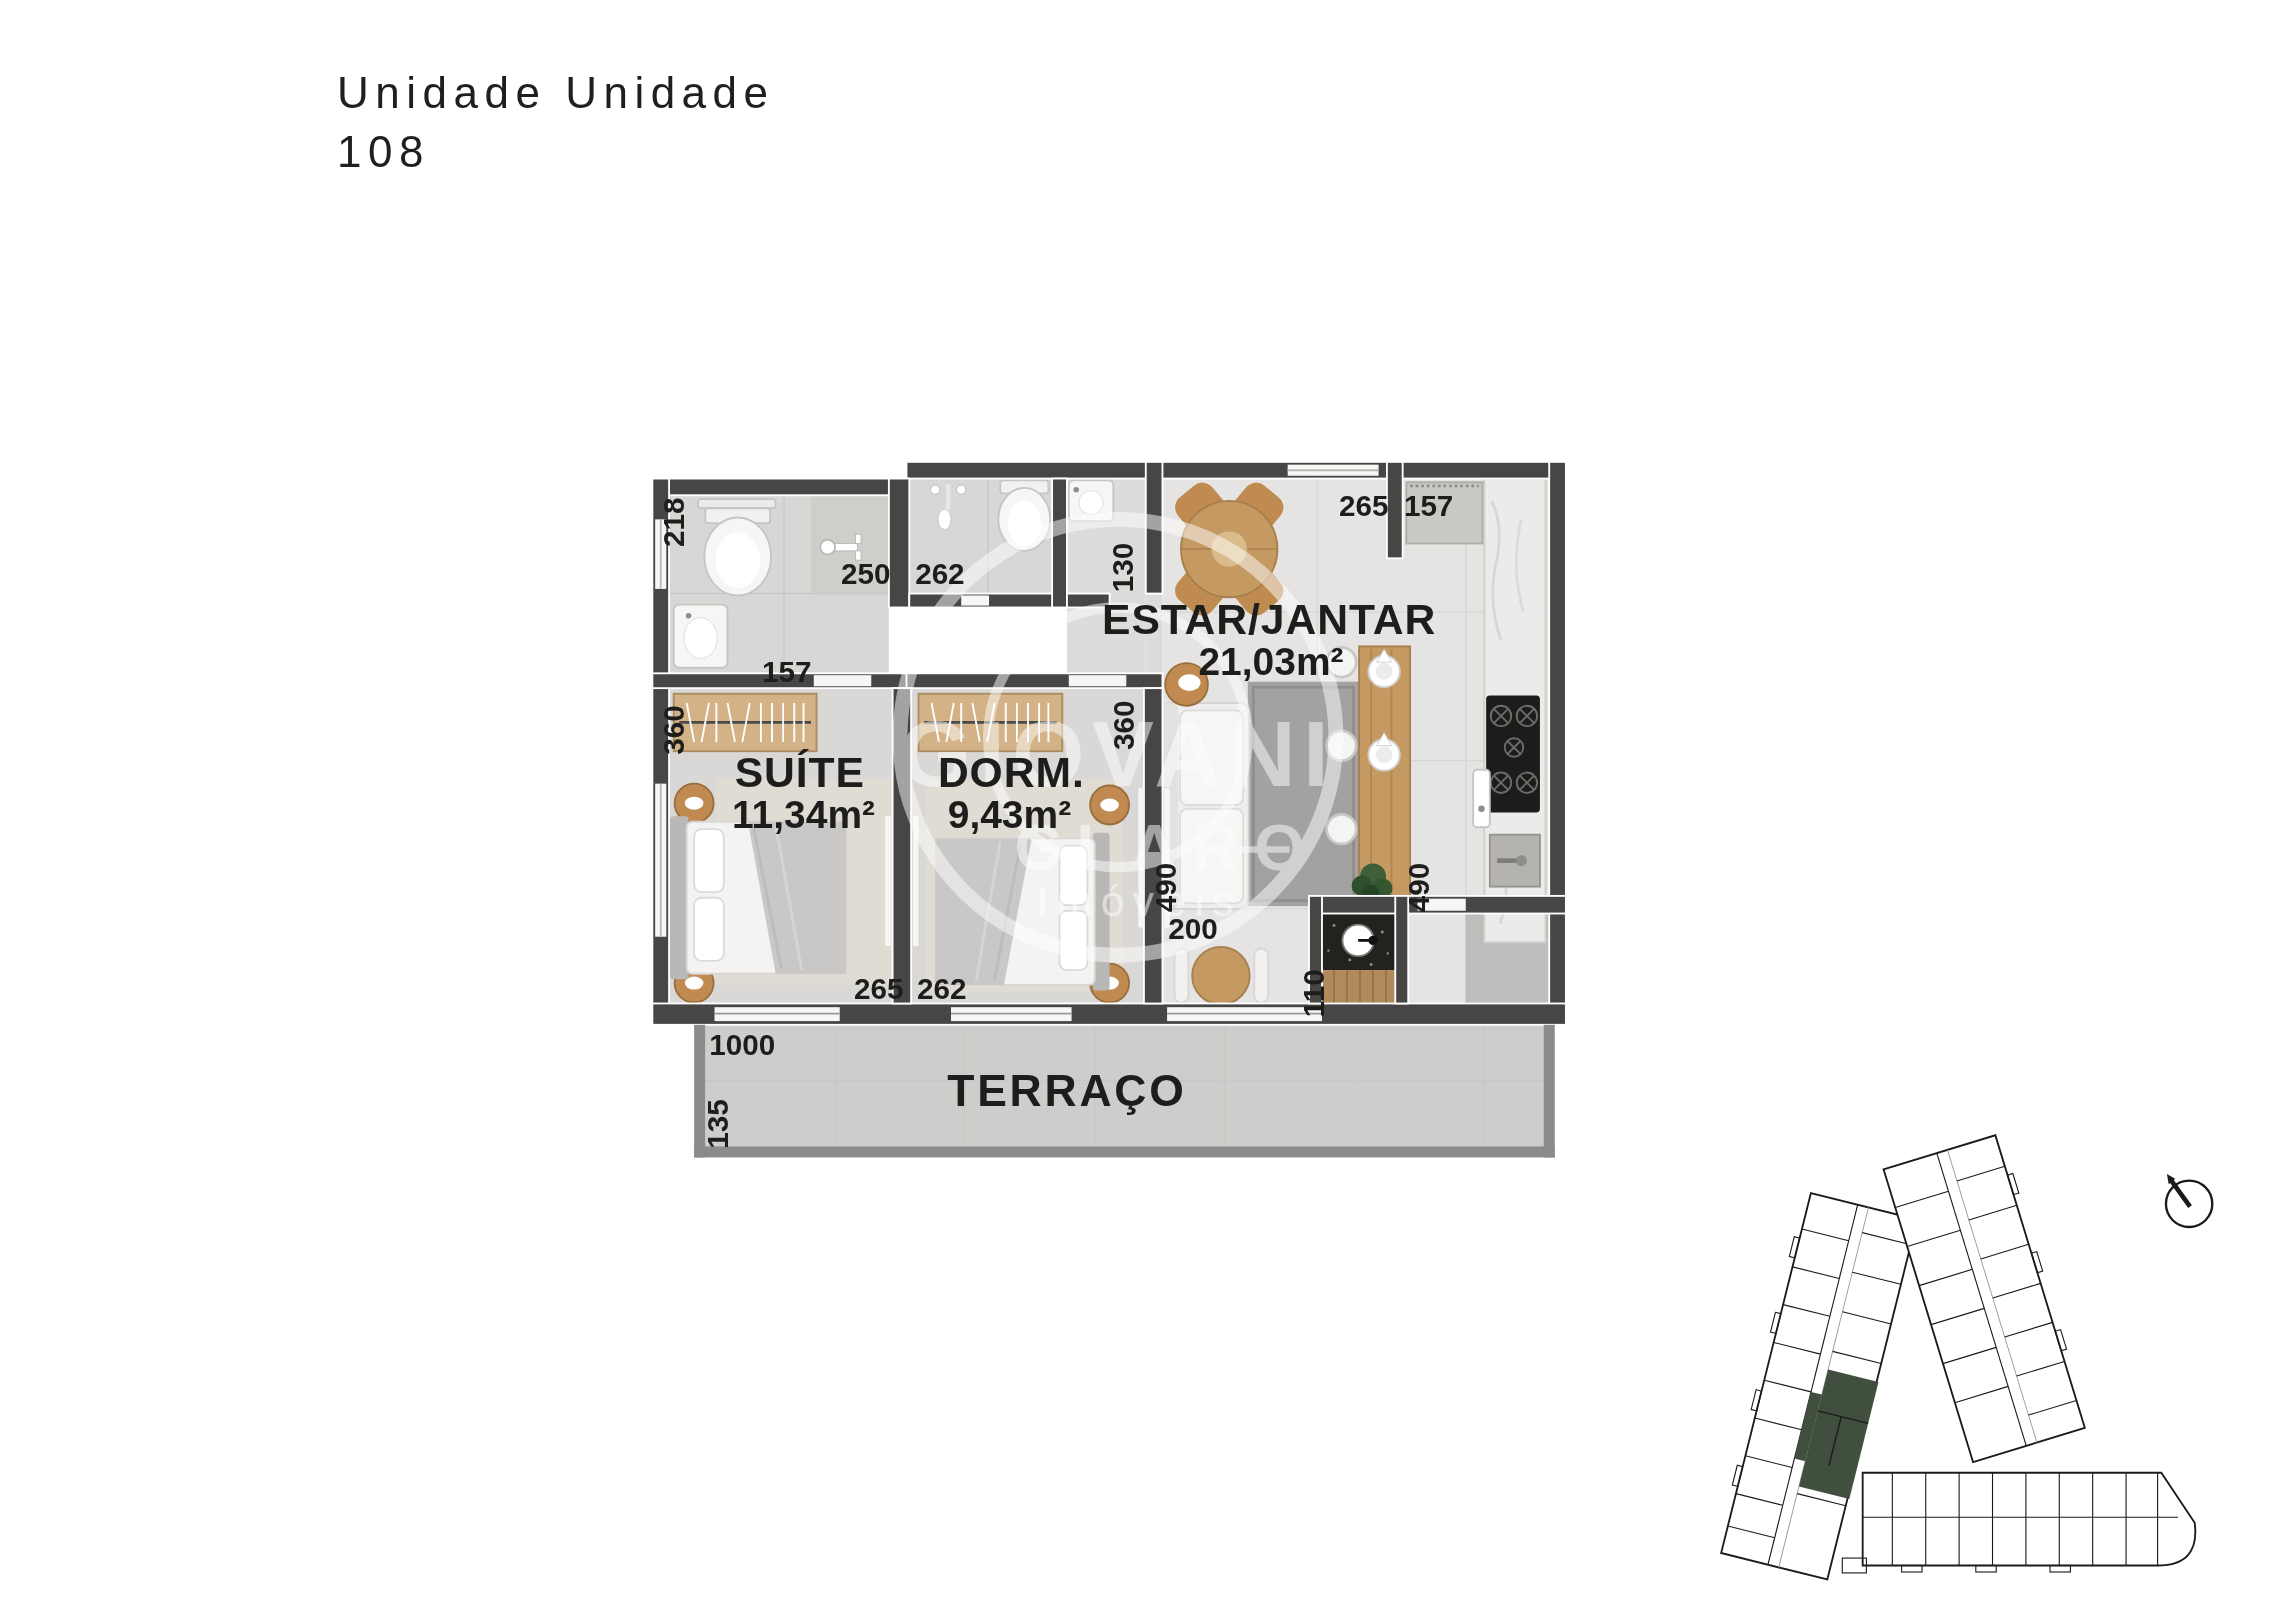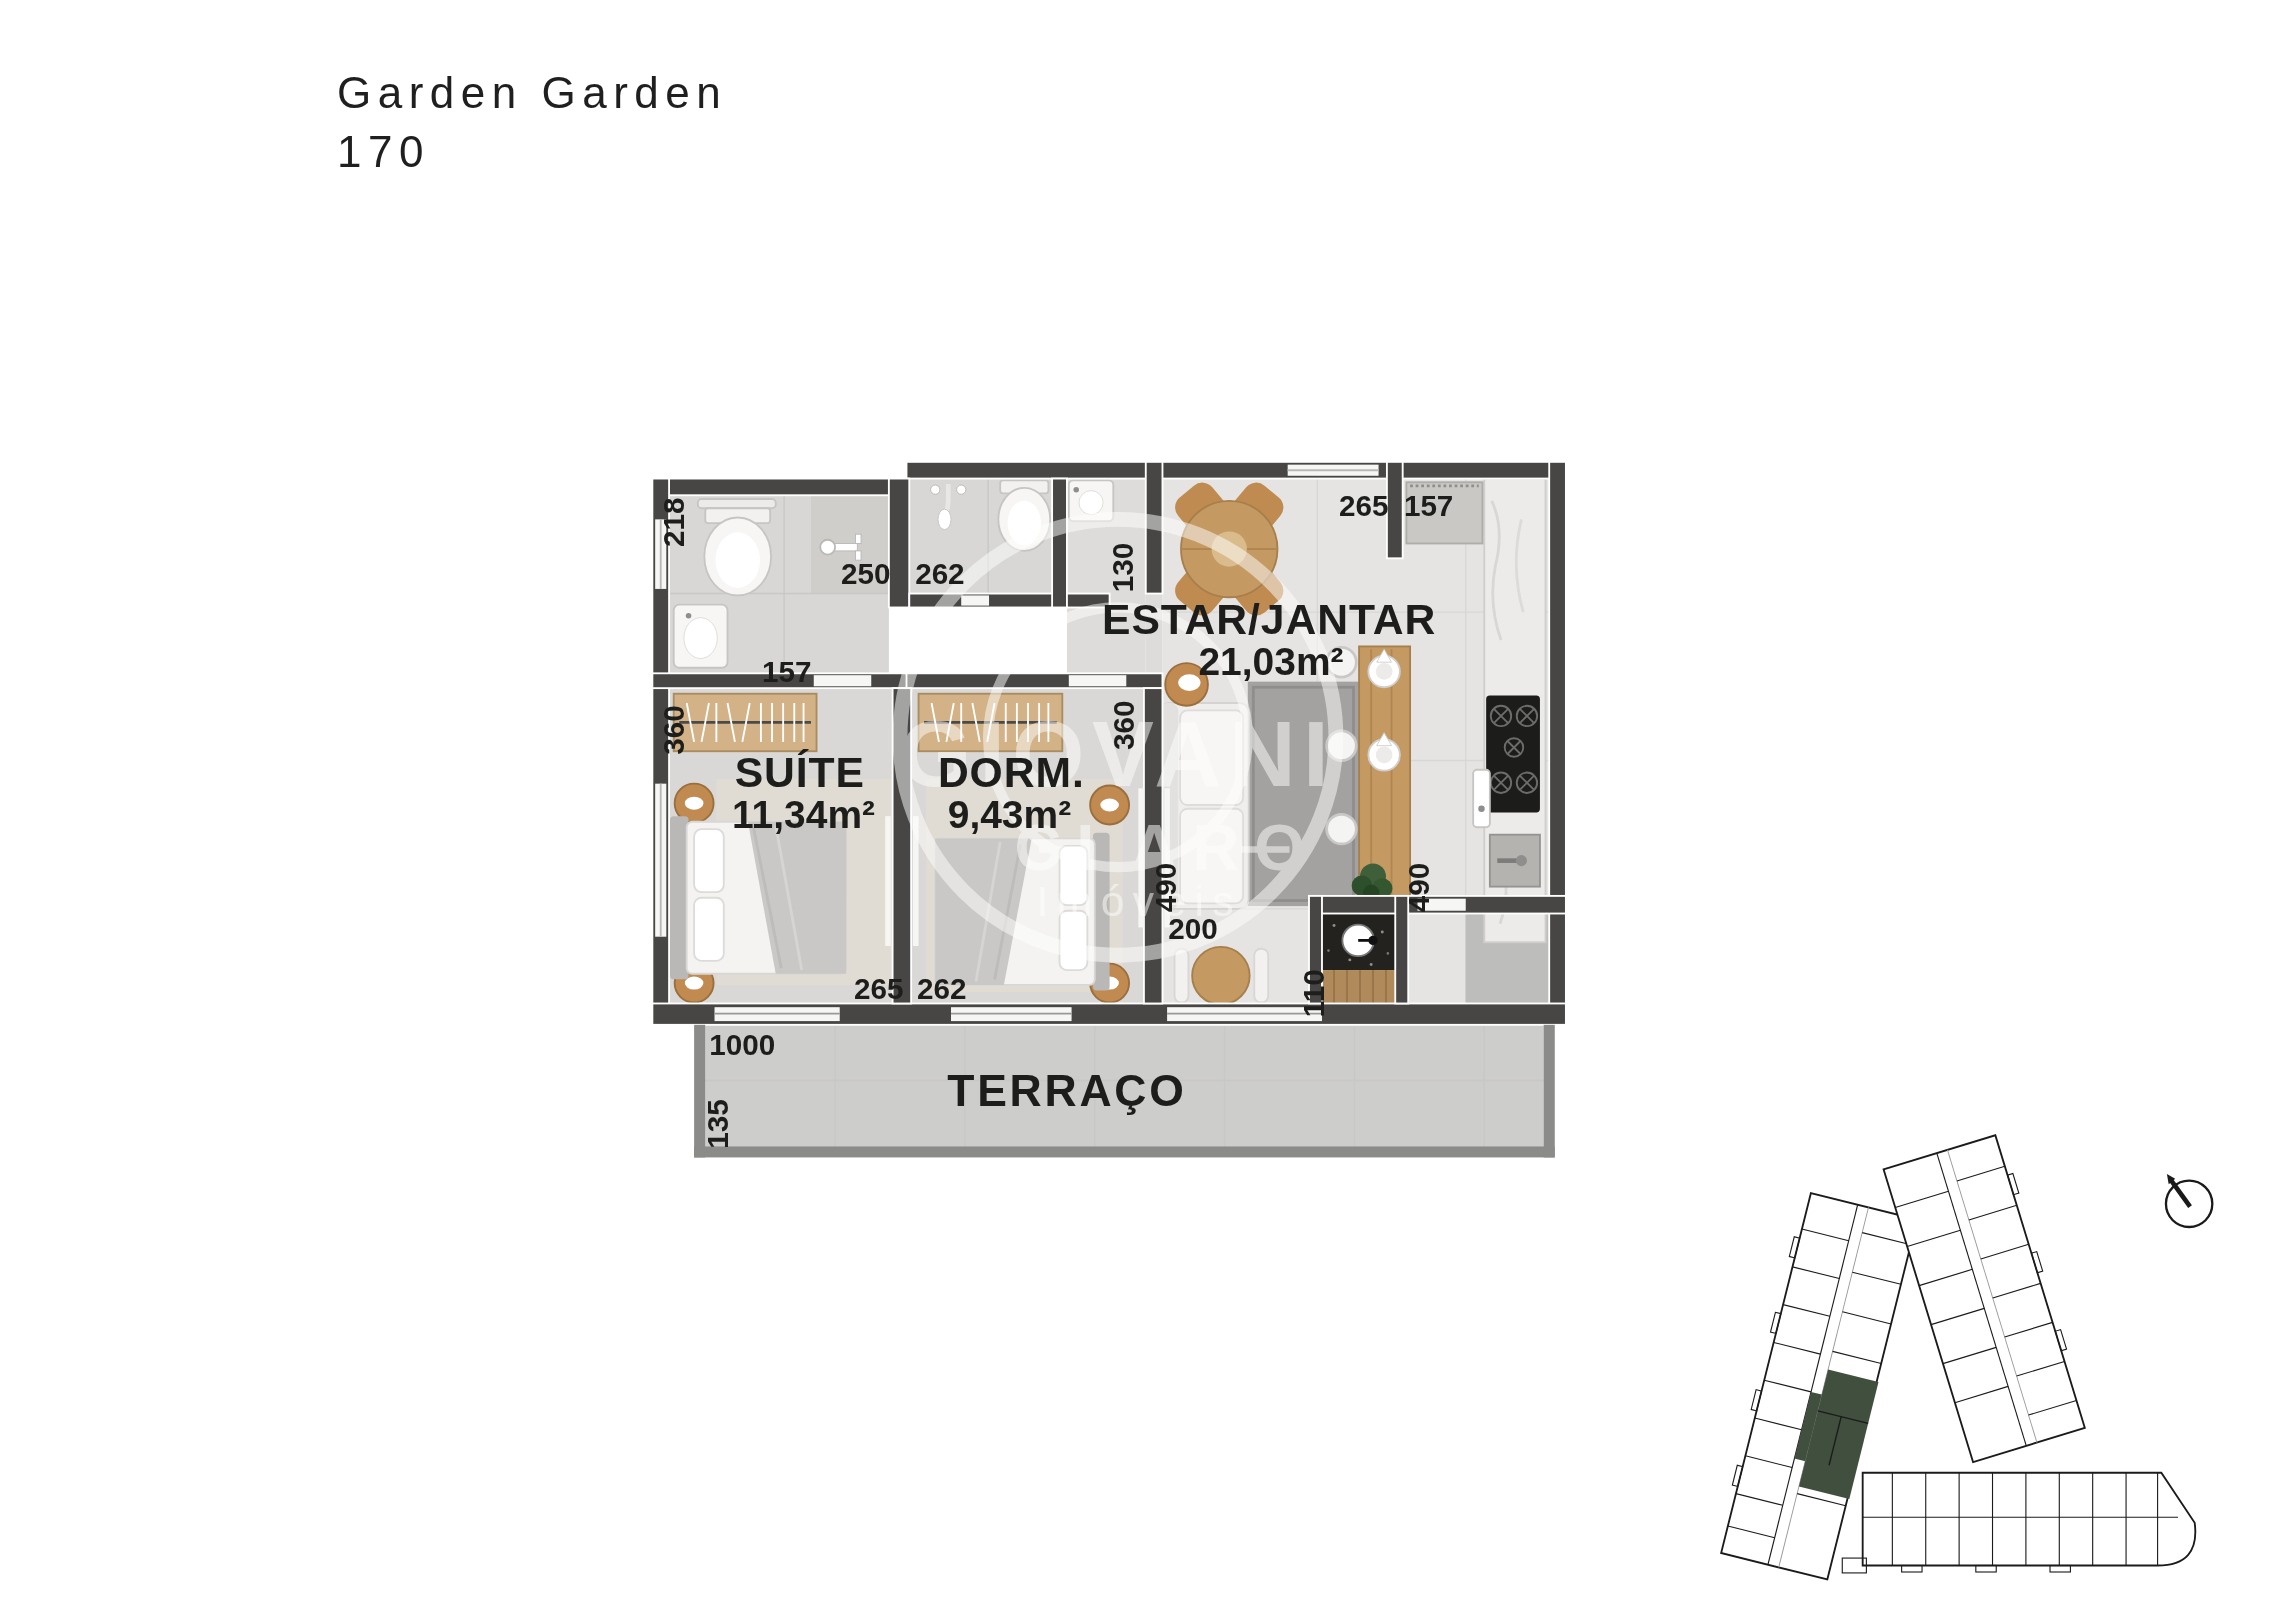--- a/index.html
+++ b/index.html
@@ -21,21 +21,21 @@
   .wm-small{font-size:46px;font-weight:400;fill:#ffffff;letter-spacing:9px;}
   .bldg{fill:#ffffff;stroke:#1b1b1b;stroke-width:2;}
   .bline{stroke:#1b1b1b;stroke-width:1.2;fill:none;}
   .bline2{stroke:#9a9a9a;stroke-width:1;fill:none;}
 </style>
 </head>
 <body>
 
 <div id="canvas">
 
-  <div id="title"><span>Garden Garden</span><br><span>170</span></div>
+  <div id="title"><span>Unidade Unidade</span><br><span>108</span></div>
 
   <svg width="2273" height="1623" viewBox="0 0 2450 1750">
 
     <g>
 
       <rect x="1253" y="516" width="417" height="566" fill="#e5e4e2"></rect>
       <line class="tile2" x1="1253" y1="660" x2="1670" y2="660"></line>
       <line class="tile2" x1="1253" y1="820" x2="1670" y2="820"></line>
       <line class="tile2" x1="1253" y1="980" x2="1670" y2="980"></line>
       <line class="tile2" x1="1420" y1="516" x2="1420" y2="1082"></line>

